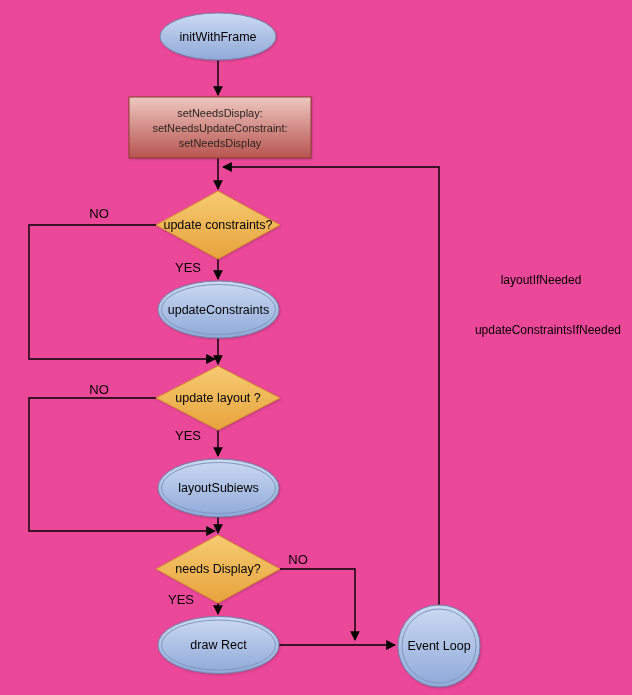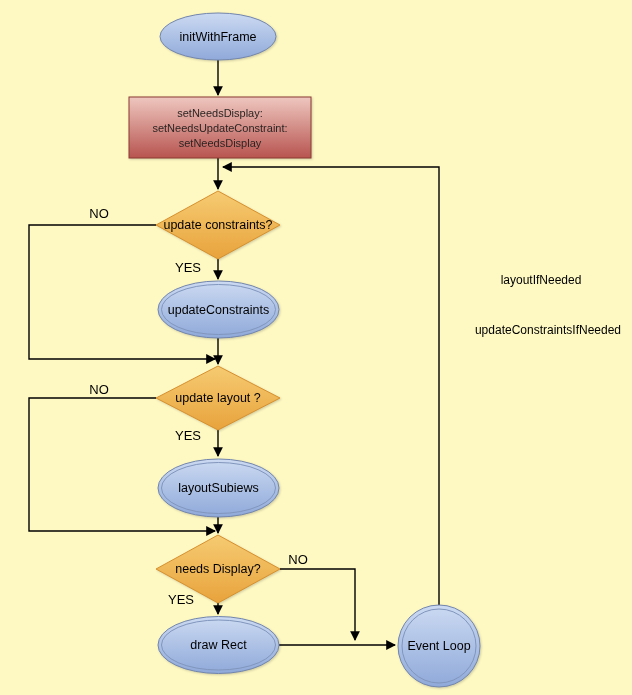--- a/index.html
+++ b/index.html
@@ -1,20 +1,20 @@
 <!DOCTYPE html>
 <html><head>
 <meta charset="utf-8">
 <style>
   html, body { margin: 0; padding: 0; background: #ffffff; }
   .canvas {
     position: relative;
     width: 632px;
     height: 695px;
-    background: #fef9c3;
+    background: #ec4899;
     font-family: "Liberation Sans", "DejaVu Sans", sans-serif;
     overflow: hidden;
   }
   svg { position: absolute; top: 0; left: 0; }
 
   .edge {
     fill: none;
     stroke: #000000;
     stroke-width: 1.4;
   }

